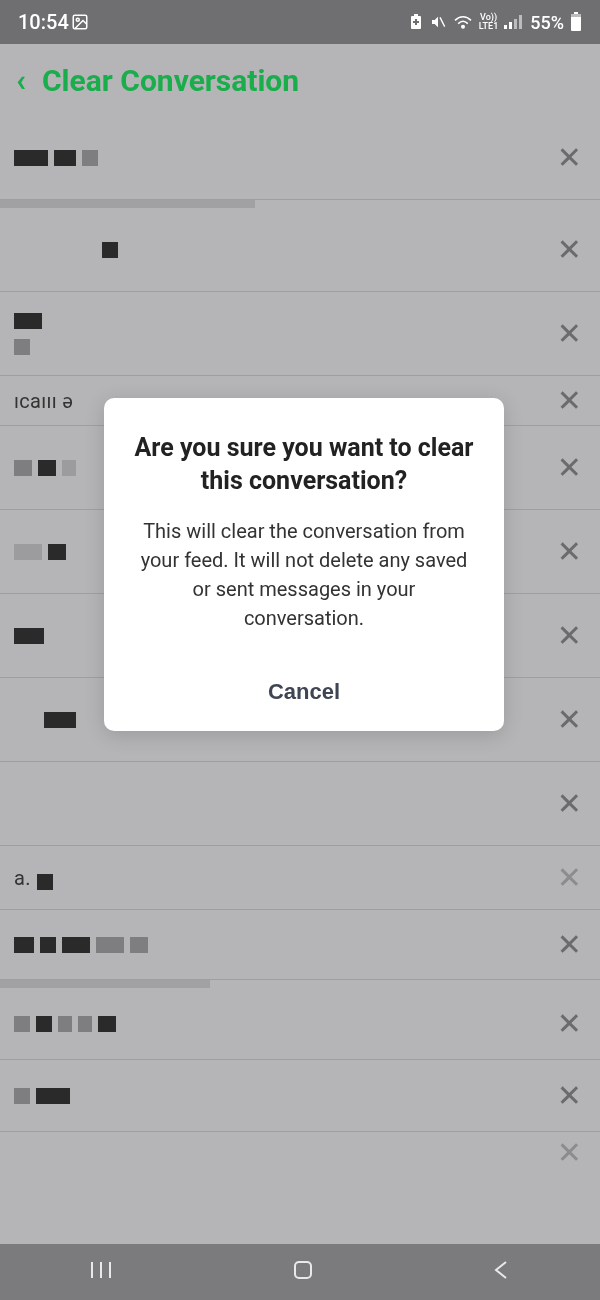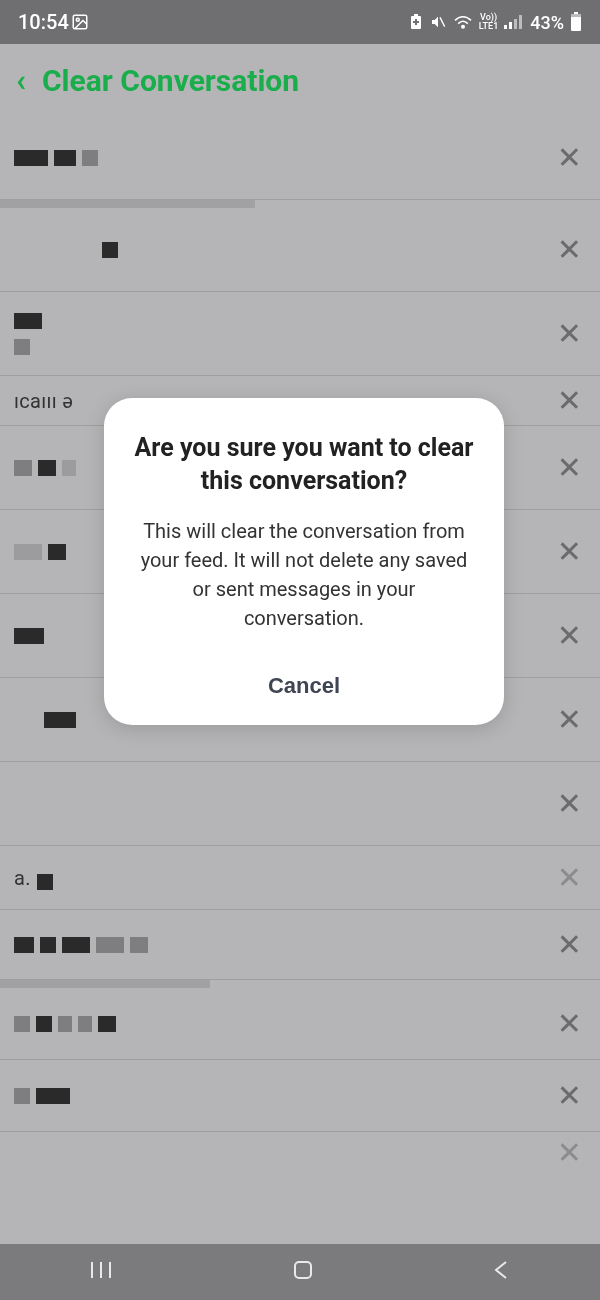--- a/index.html
+++ b/index.html
@@ -96,21 +96,21 @@
   .backdrop {
     position: absolute;
     inset: 0;
   }
   .modal {
     position: absolute;
     left: 104px;
     top: 398px;
     width: 400px;
     background: #fff;
-    border-radius: 28px;
+    border-radius: 10px;
     padding: 34px 28px 26px 28px;
     box-shadow: 0 4px 20px rgba(0,0,0,0.15);
     text-align: center;
   }
   .modal-title {
     font-size: 25px;
     font-weight: 700;
     color: #222;
     line-height: 1.3;
     margin-bottom: 20px;
@@ -136,20 +136,21 @@
     font-size: 23px;
     font-weight: 700;
     cursor: pointer;
   }
   .btn-cancel {
     background: none;
     border: none;
     color: #3f4552;
     font-size: 22px;
     font-weight: 700;
+    margin-top: 6px;
     cursor: pointer;
   }
 
 </style>
 </head>
 <body>
 
 <div class="status-bar">
   <div class="status-left">
     <span>10:54</span>
@@ -188,21 +189,21 @@
       <span>LTE1</span>
     </span>
     <span class="ico">
       <svg width="18" height="14" viewBox="0 0 18 14" fill="#fff">
           <rect x="0" y="10" width="3" height="4"></rect>
           <rect x="5" y="7" width="3" height="7"></rect>
           <rect x="10" y="4" width="3" height="10" fill="#bcbcbe"></rect>
           <rect x="15" y="0" width="3" height="14" fill="#bcbcbe"></rect>
         </svg>
     </span>
-    <span class="pct">43%</span>
+    <span class="pct">55%</span>
     <span class="ico">
       <svg width="12" height="20" viewBox="0 0 12 20" fill="#fff">
           <rect x="4" y="0" width="4" height="2"></rect>
           <rect x="1" y="2" width="10" height="17" rx="1"></rect>
           <rect x="1" y="2" width="10" height="3" fill="#bcbcbe"></rect>
         </svg>
     </span>
   </div>
 </div>
 

